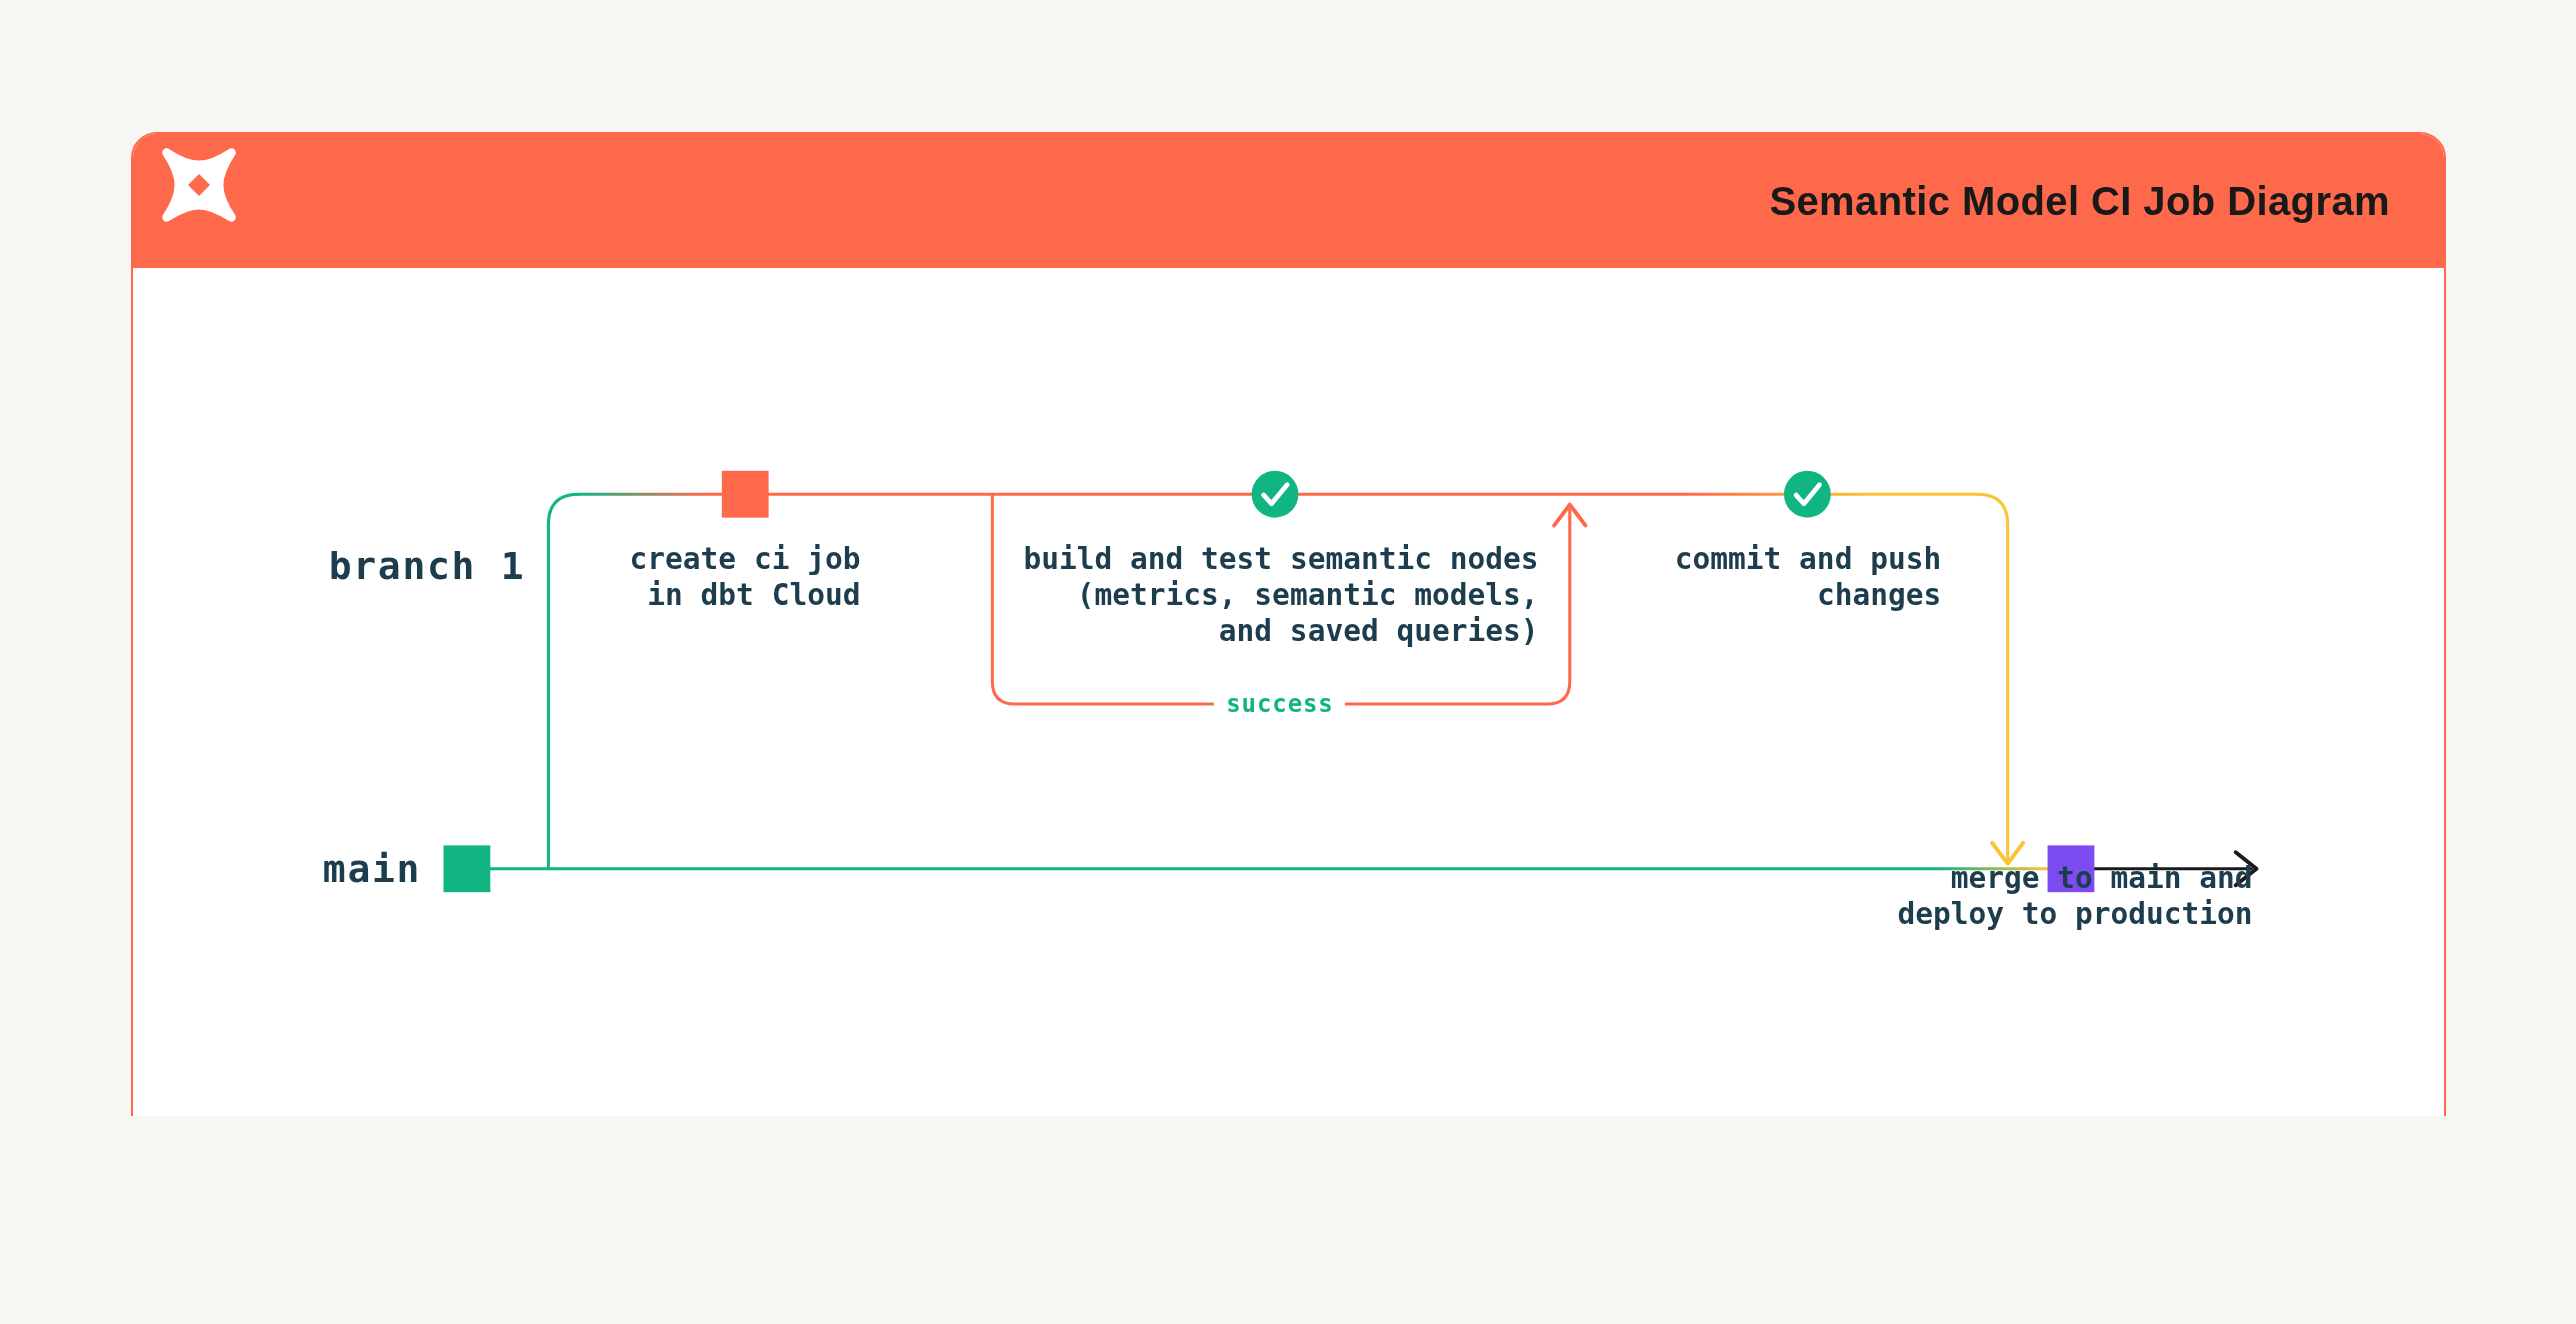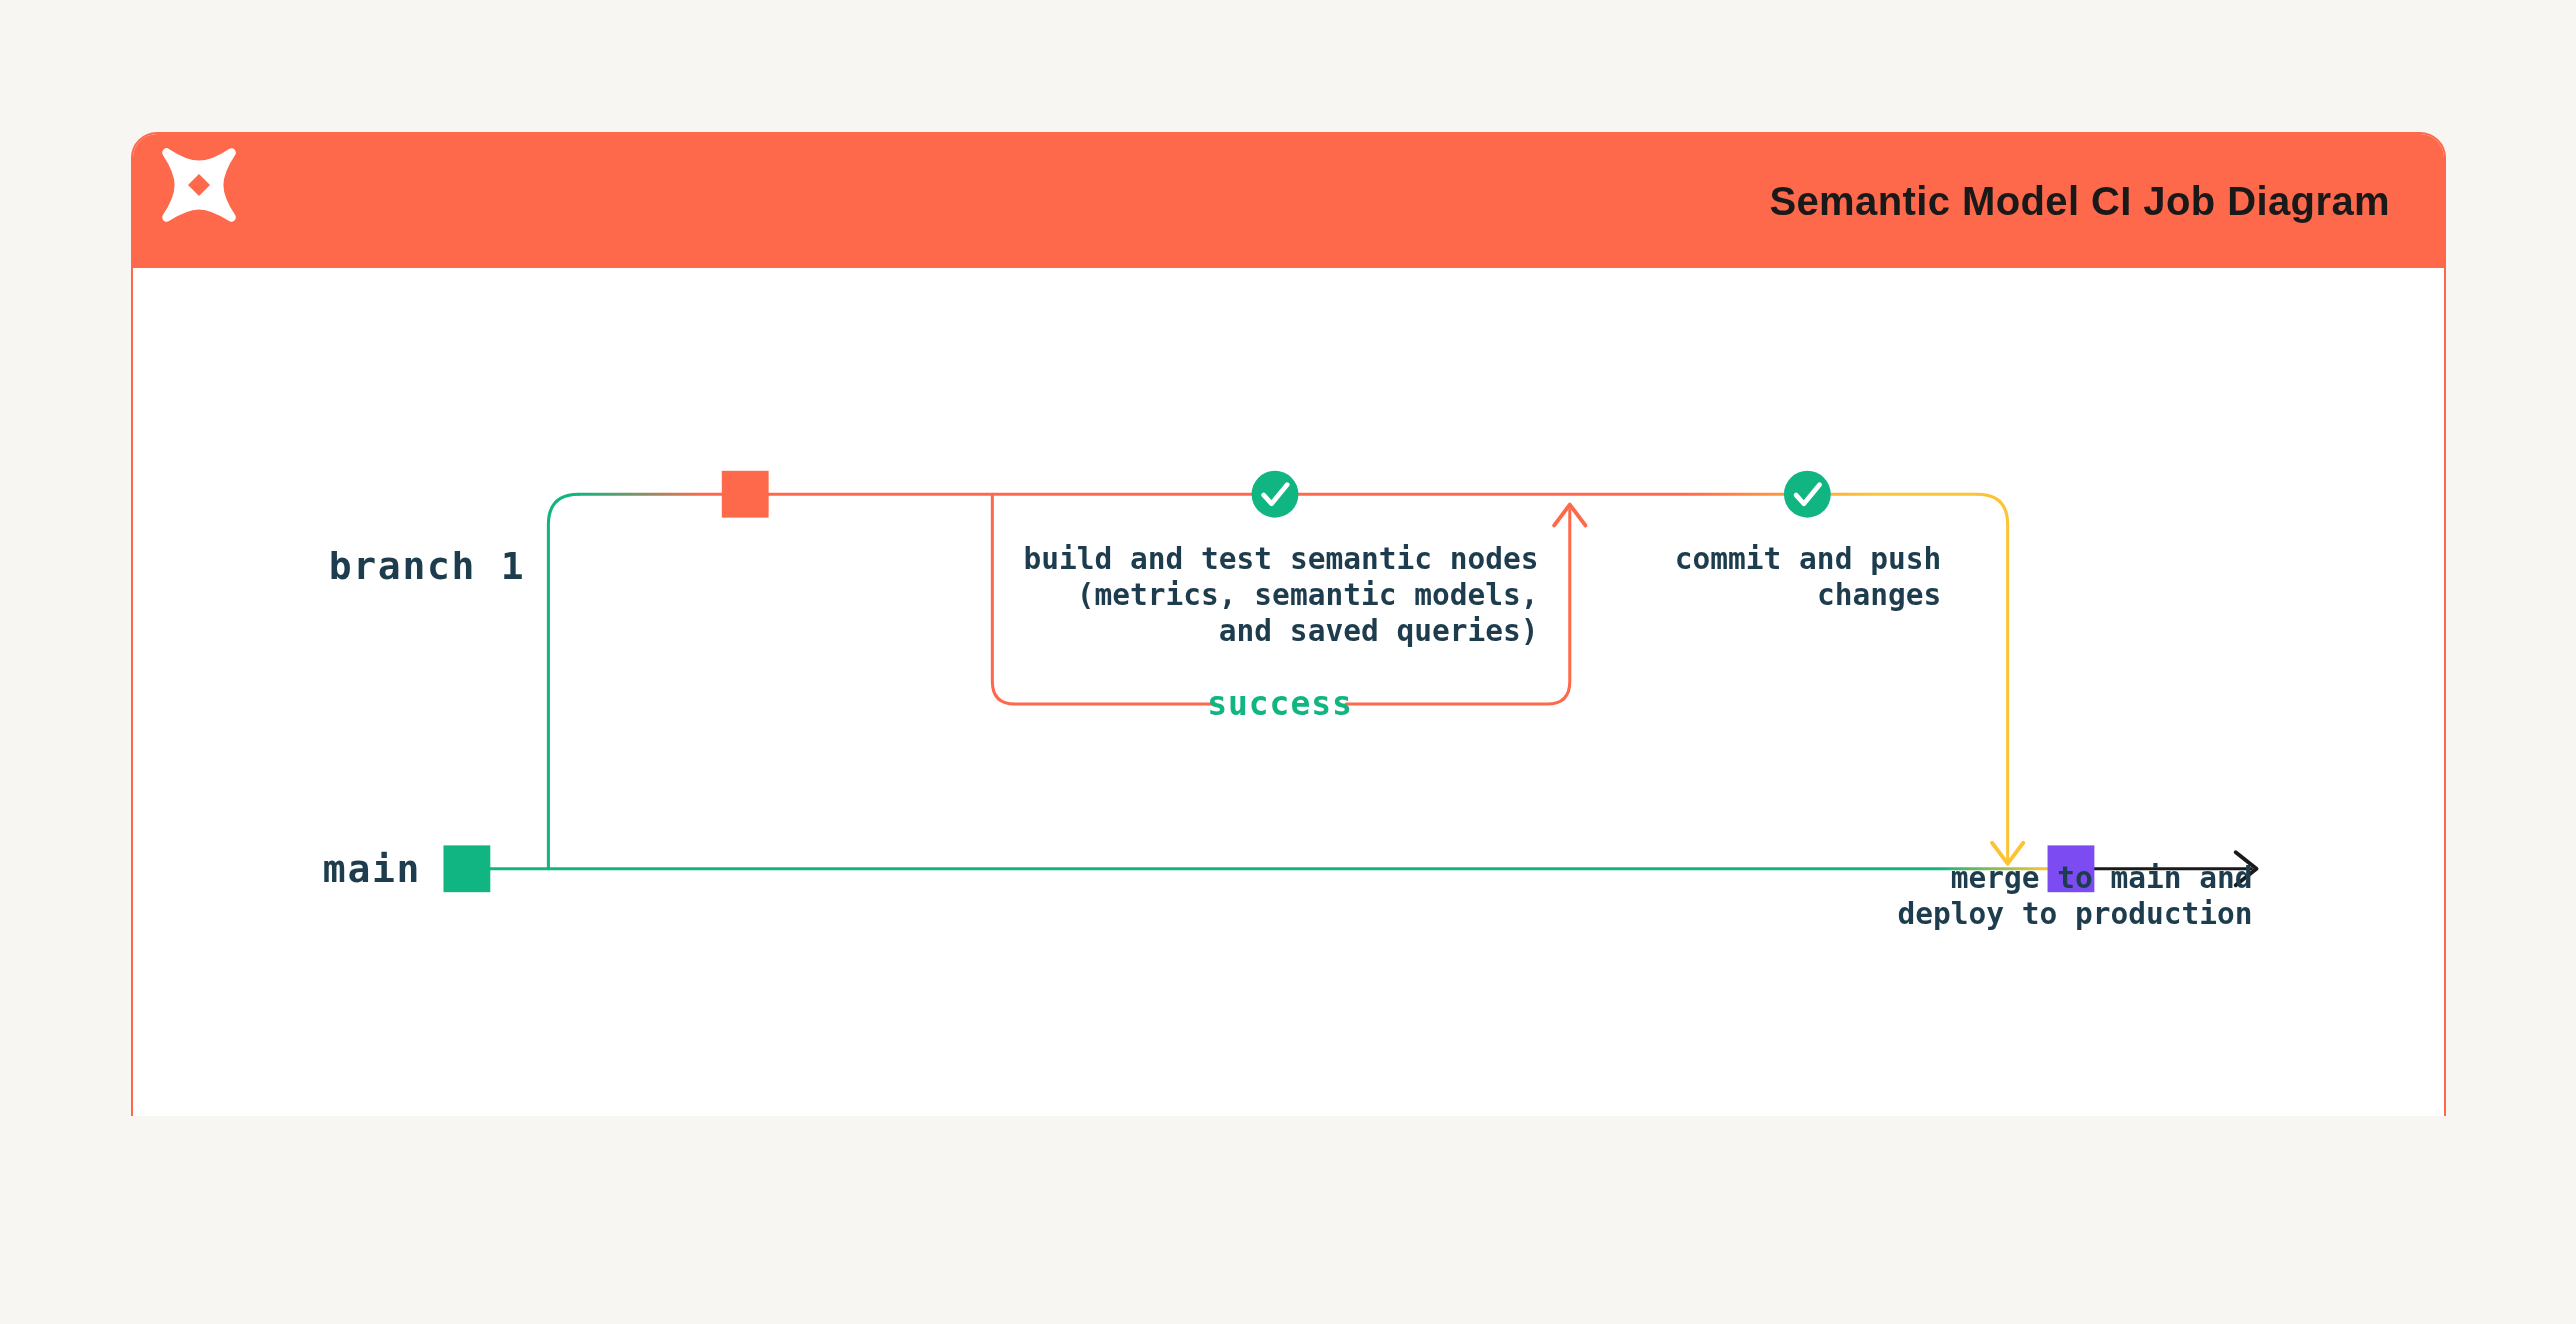--- a/index.html
+++ b/index.html
@@ -29,21 +29,21 @@
 
   .diagram-svg{position:absolute;left:0;top:0;width:2576px;height:1324px;}
 
   .label{
     position:absolute;transform:translate(-50%,-50%);
     font-family:"DejaVu Sans Mono",monospace;font-weight:bold;
     color:var(--ink);font-size:29.5px;line-height:36px;
     text-align:right;white-space:nowrap;
   }
   .lane-label{font-size:38px;line-height:42px;letter-spacing:1.7px;}
-  .success-label{color:var(--green);font-size:33px;letter-spacing:0.9px;}
+  .success-label{color:var(--green);font-size:24px;letter-spacing:0.9px;}
 
   .stroke-green{stroke:var(--green);}
   .stroke-orange{stroke:var(--accent-orange);}
   .stroke-yellow{stroke:var(--yellow);}
   .stroke-black{stroke:#1a1a1a;}
   .line{fill:none;stroke-width:3.5;stroke-linecap:round;}
   .chev{fill:none;stroke-width:4.5;stroke-linecap:round;stroke-linejoin:round;}
   .node-orange{fill:var(--accent-orange);}
   .node-green{fill:var(--green);}
   .node-purple{fill:var(--purple);}
@@ -109,20 +109,24 @@
     </g>
     <g>
       <circle class="check-circle" cx="2084" cy="570" r="27"></circle>
       <path class="check-mark" d="M2071 571 L2080 581 L2098 559"></path>
     </g>
   </svg>
 
   <div class="label lane-label" style="left:427px;top:566px;">branch 1</div>
   <div class="label lane-label" style="left:372px;top:869px;">main</div>
 
+  <div class="label" style="left:745px;top:577px;">
+    <span>create ci job</span><br>
+    <span>in dbt Cloud</span>
+  </div>
 
   <div class="label" style="left:1281px;top:595px;">
     <span>build and test semantic nodes</span><br>
     <span>(metrics, semantic models,</span><br>
     <span>and saved queries)</span>
   </div>
 
   <div class="label" style="left:1808px;top:577px;">
     <span>commit and push</span><br>
     <span>changes</span>

